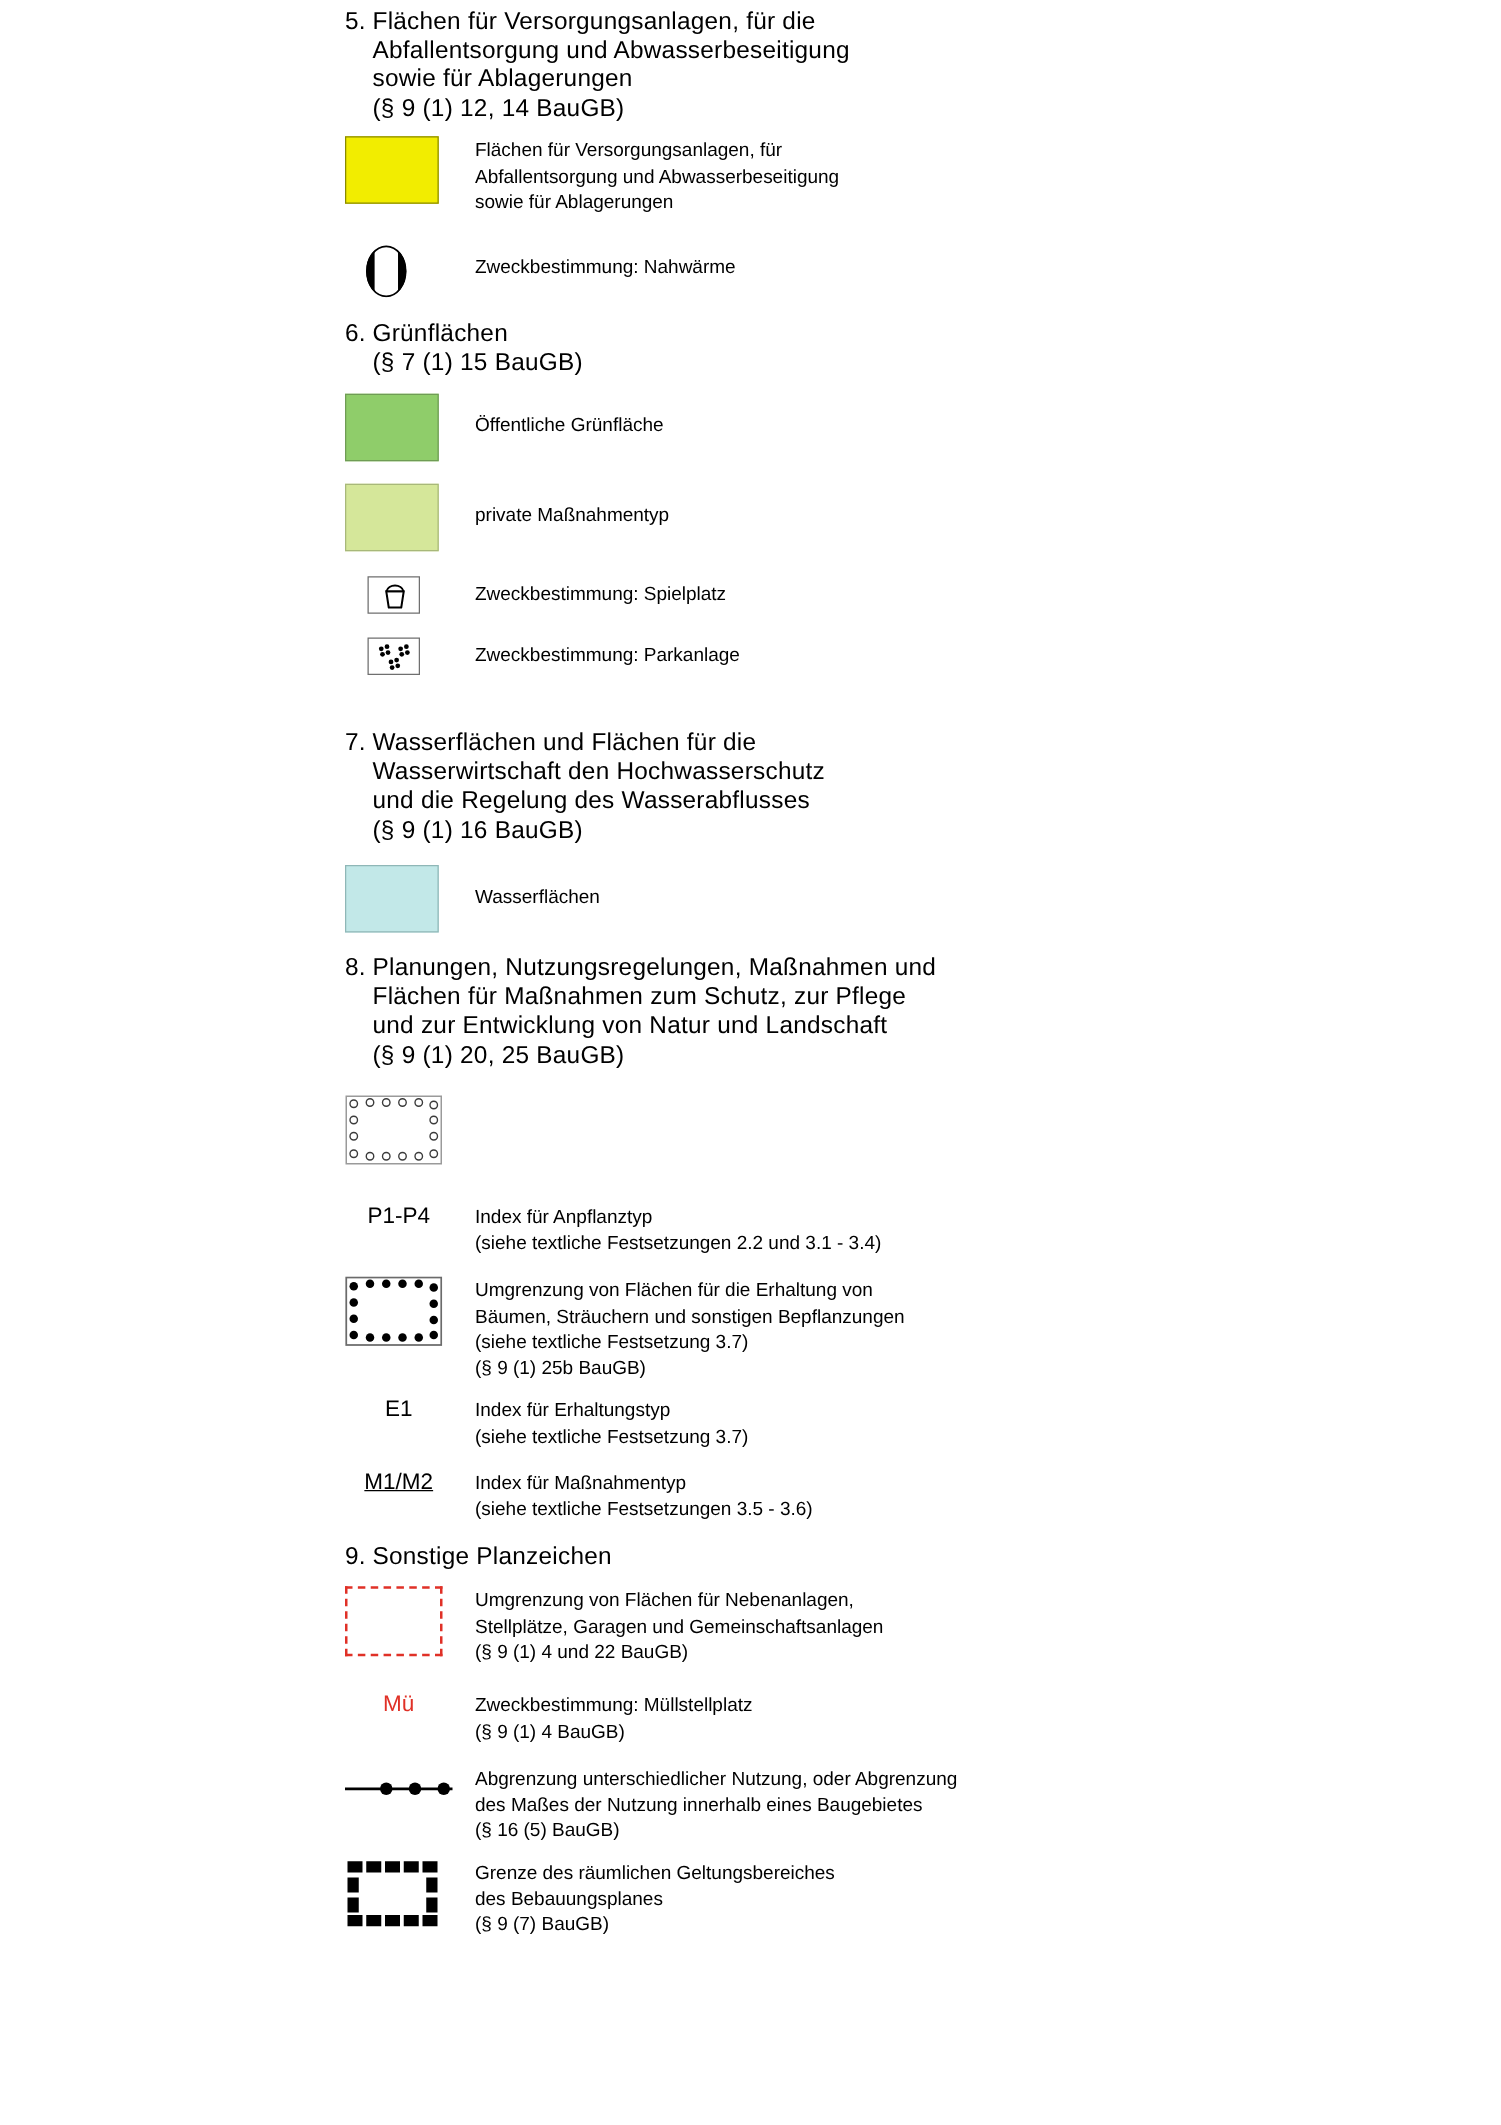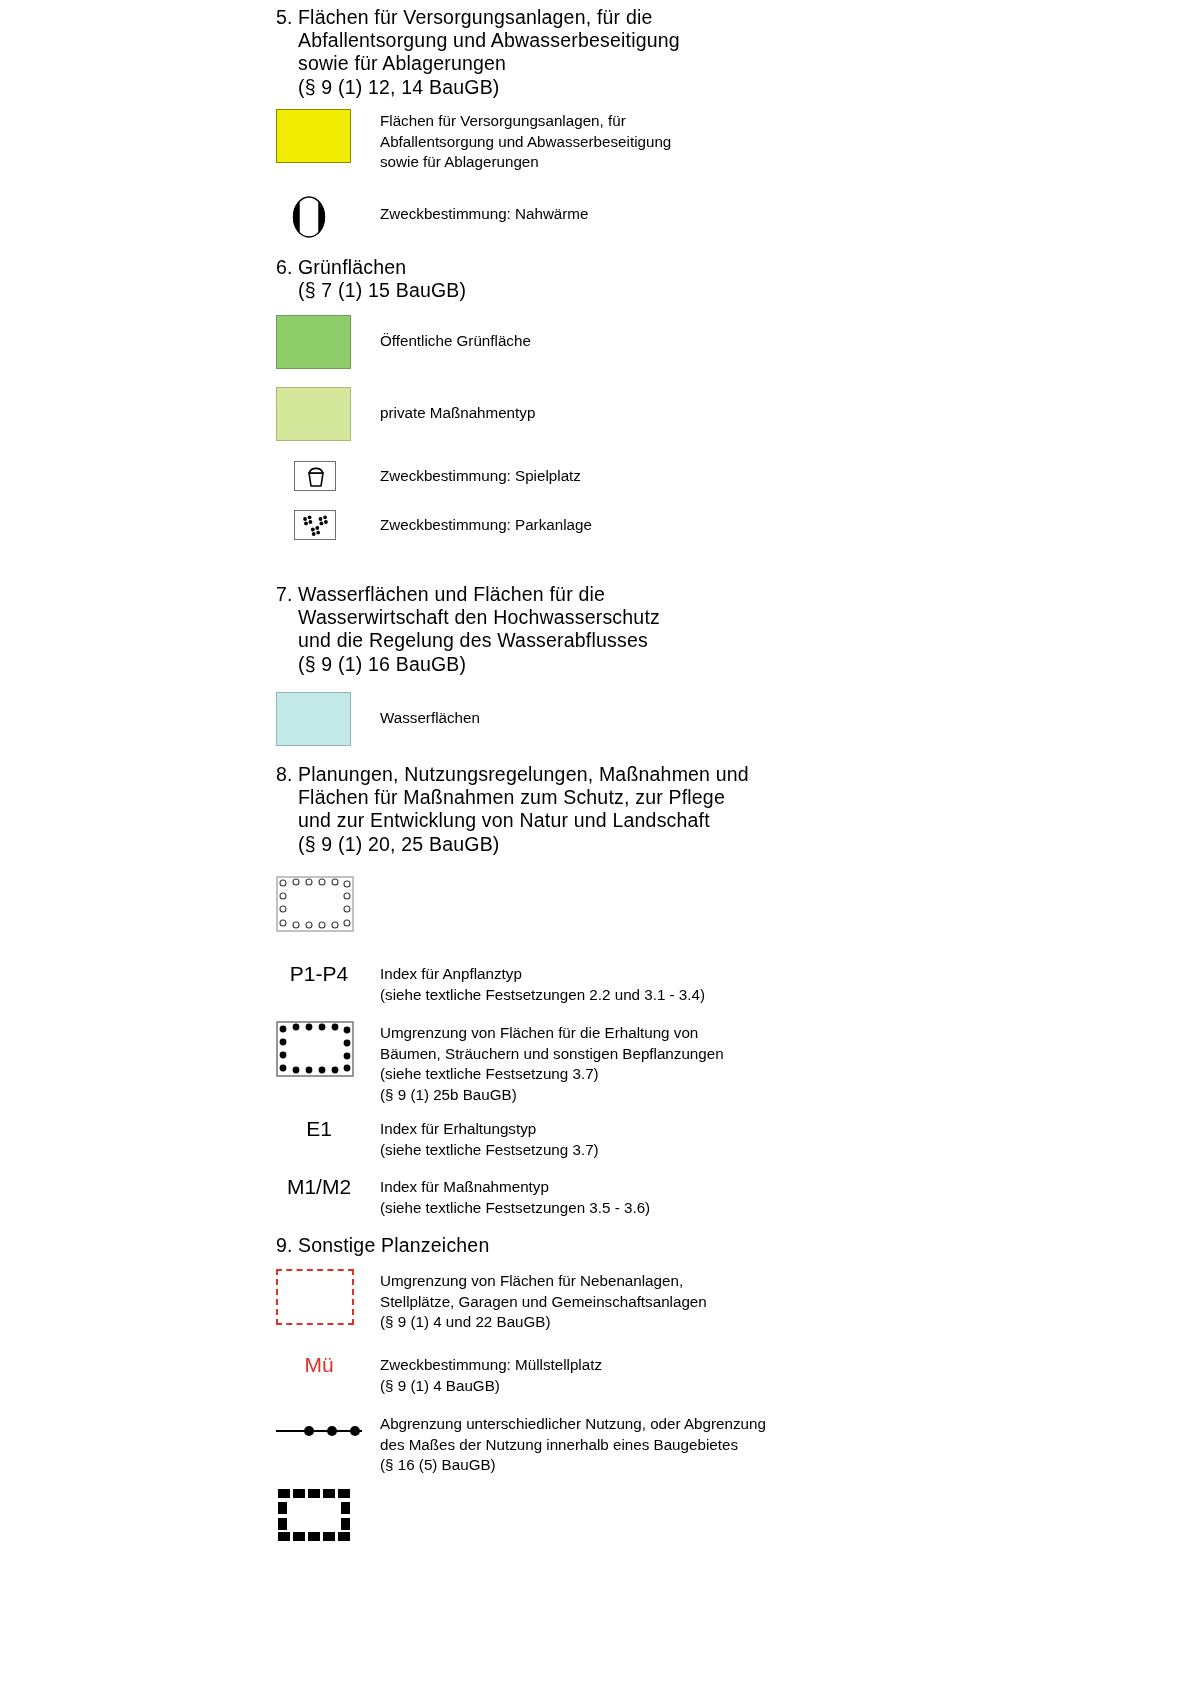--- a/index.html
+++ b/index.html
@@ -101,21 +101,21 @@
   
   .reddash {
     width: 78px;
     height: 56px;
     box-sizing: border-box;
     border: 2.6px dashed #e03127;
   }
 
   
   .index-label {
-    font-size: 21px;
+    font-size: 18px;
     width: 86px;
     text-align: center;
     color: #000;
   }
   .index-label.red { color: #e03127; }
 
   
   .lineSym { width: 95px; height: 18px; }
   .blackdashbox { width: 78px; height: 56px; }
 </style>
@@ -343,21 +343,21 @@
     <div class="sym" style="width:104px;">
       <div class="index-label">E1</div>
     </div>
     <div class="desc" style="padding-top:2px;">
       <div>Index für Erhaltungstyp</div>
       <div>(siehe textliche Festsetzung 3.7)</div>
     </div>
   </div>
 
   <div class="row" style="top:1175px; left:276px;">
-    <div class="sym" style="width:104px;">
+    <div class="sym" style="width:104px;text-decoration:underline;">
       <div class="index-label">M1/M2</div>
     </div>
     <div class="desc" style="padding-top:2px;">
       <div>Index für Maßnahmentyp</div>
       <div>(siehe textliche Festsetzungen 3.5 - 3.6)</div>
     </div>
   </div>
 
   <div class="section" style="top:1234px;">
     <div class="sec-head">
@@ -427,15 +427,20 @@
 
             <rect x="2" y="15" width="9" height="12"></rect>
             <rect x="2" y="31" width="9" height="12"></rect>
 
             <rect x="65" y="15" width="9" height="12"></rect>
             <rect x="65" y="31" width="9" height="12"></rect>
           </g>
         </svg>
       </div>
     </div>
+    <div class="desc" style="padding-top:2px;">
+      <div>Grenze des räumlichen Geltungsbereiches</div>
+      <div>des Bebauungsplanes</div>
+      <div>(§ 9 (7) BauGB)</div>
+    </div>
   </div>
 
 </div>
 
 </body></html>

